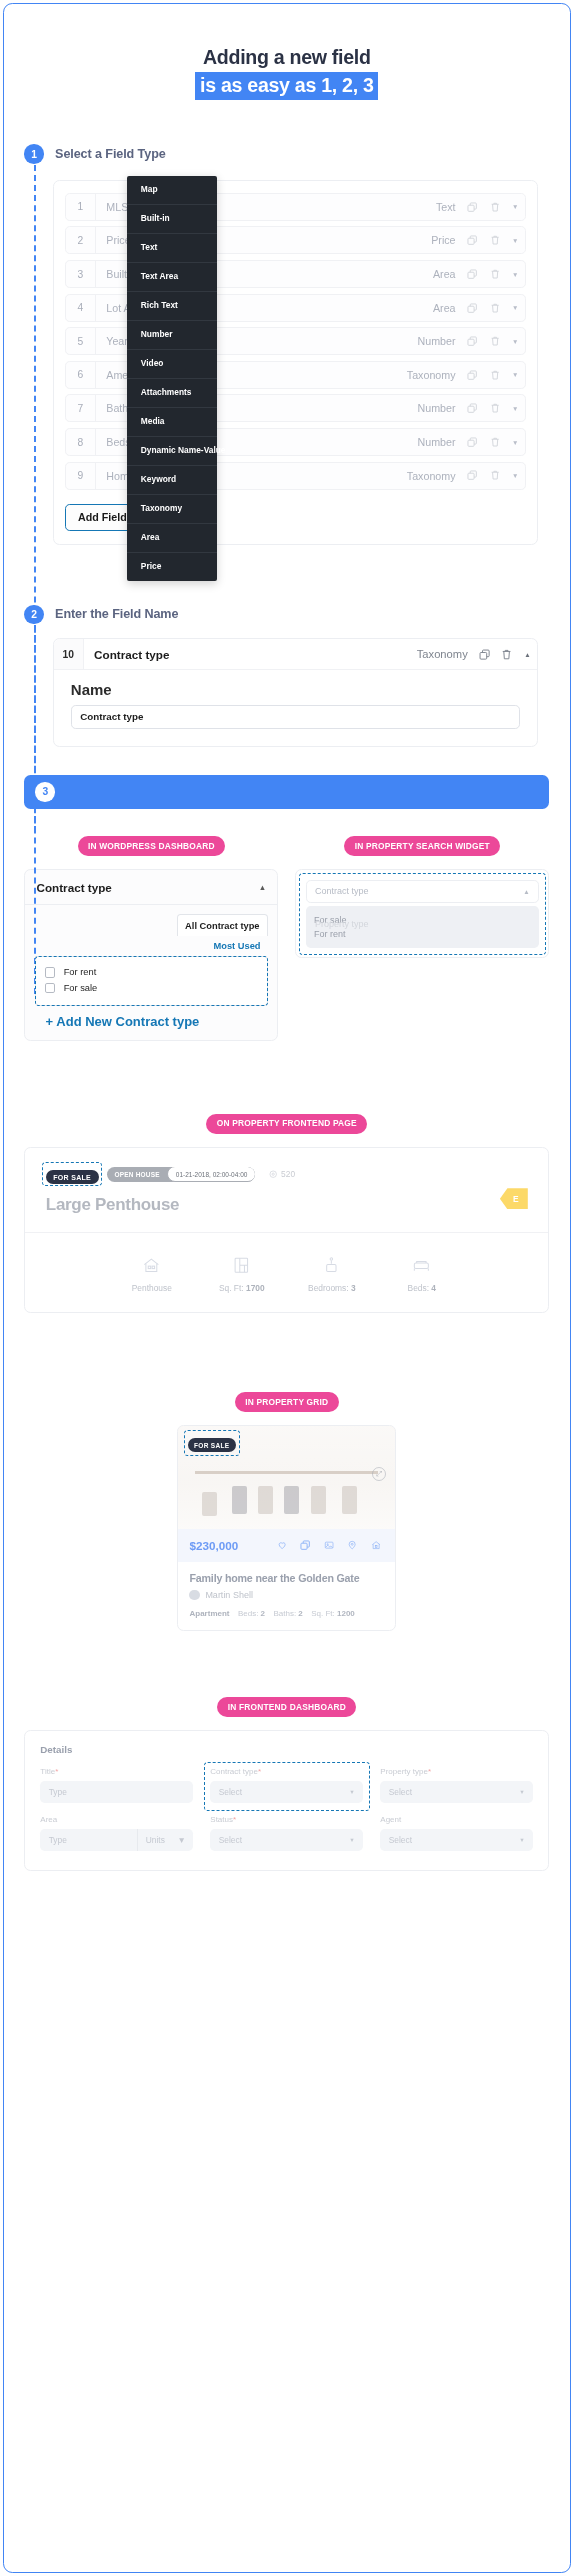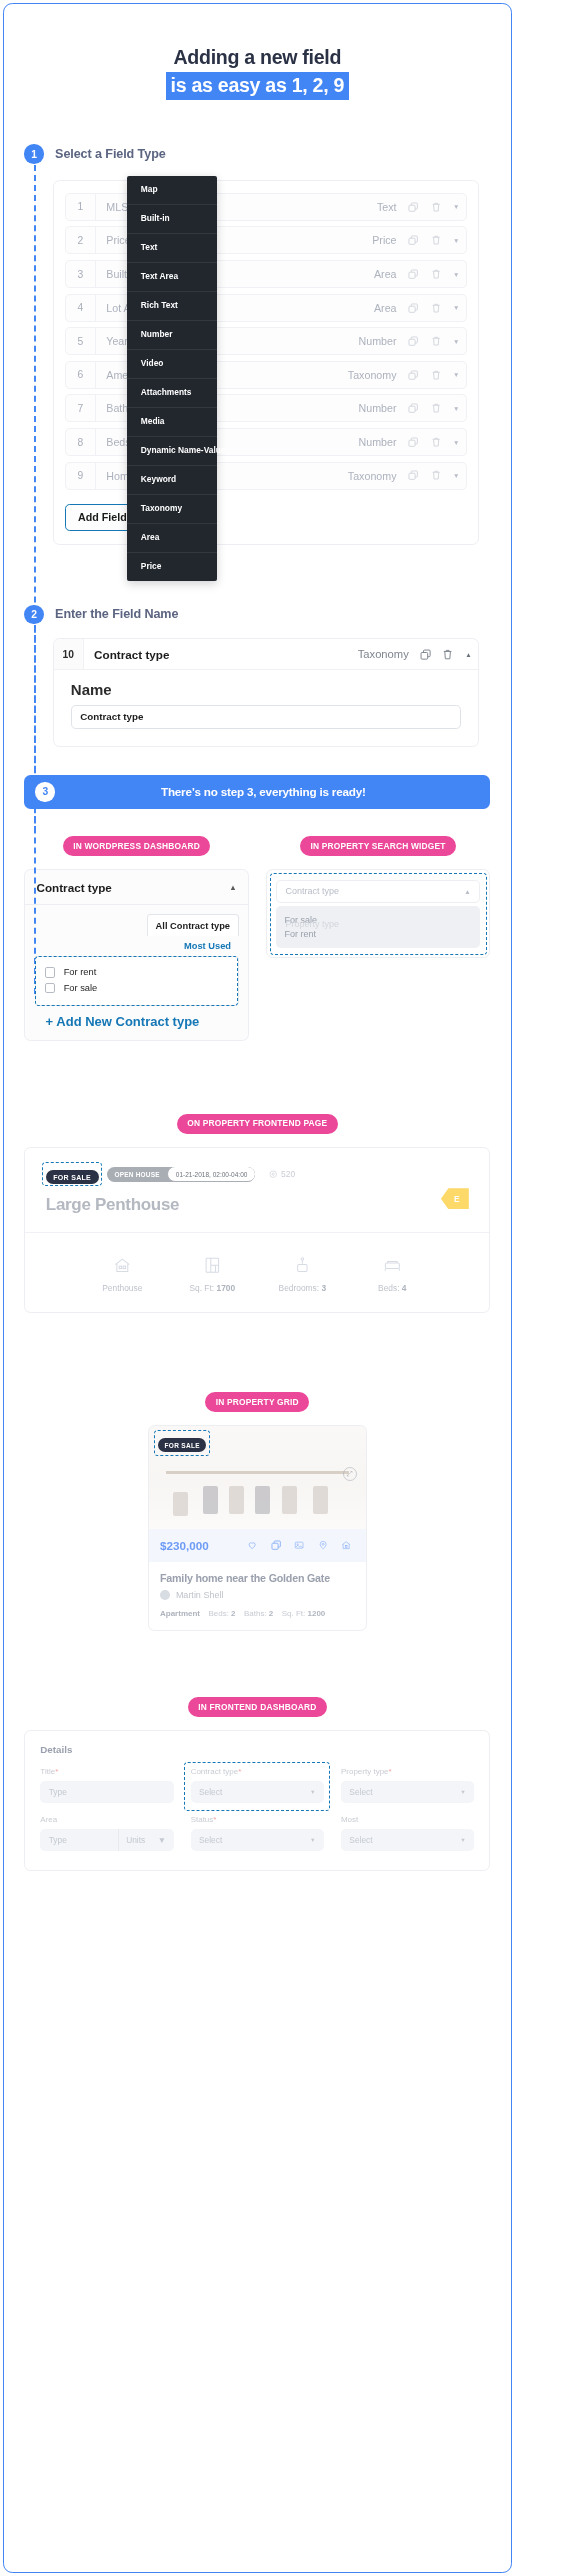--- a/index.html
+++ b/index.html
@@ -10,21 +10,21 @@
   }
   body {
     width: 575px;
     height: 2576px;
     position: relative;
     overflow: hidden;
   }
   .page {
     position: absolute;
     left: 2.8px; top: 2.8px;
-    width: 509px; height: 2570px;
+    width: 568px; height: 2570px;
     border: 1.9px solid #4285f4;
     border-radius: 9.3px;
     background: #fff;
     overflow: hidden;
   }
 
   
   .header { padding-top: 41px; text-align: center; }
   .title-line1 {
     font-size: 19.6px; font-weight: bold; color: #2b3245;
@@ -371,21 +371,21 @@
     border-left: 0.9px solid #e7eaee;
   }
 </style>
 </head>
 <body>
 
 <div class="page">
 
   <div class="header">
     <div class="title-line1">Adding a new field</div>
-    <div><span class="title-line2">is as easy as 1, 2, 9</span></div>
+    <div><span class="title-line2">is as easy as 1, 2, 3</span></div>
   </div>
 
   <div class="step" style="margin-top:44px;">
     <div class="dash-line" style="top:20.5px; height:829px;"></div>
     <div class="step-head">
       <div class="step-badge">1</div>
       <div class="step-title">Select a Field Type</div>
     </div>
 
     <div class="panel">
@@ -601,21 +601,20 @@
       </div>
       <div class="p2body">
         <div class="p2label">Name</div>
         <div class="p2input">Contract type</div>
       </div>
     </div>
   </div>
 
   <div class="step3">
     <div class="badge3">3</div>
-    <div class="txt3">There’s no step 3, everything is ready!</div>
   </div>
 
   <div class="twocol">
 
     <div class="col">
       <div class="pill-wrap"><span class="pill">IN WORDPRESS DASHBOARD</span></div>
       <div class="card-wp">
         <div class="wp-head">
           <span class="wp-title">Contract type</span>
           <span style="font-size:7.5px;color:#5b5b5b">▲</span>
@@ -835,21 +834,21 @@
         </div>
       </div>
       <div class="fd-fld">
         <div class="fd-lbl"><span>Status</span><i>*</i></div>
         <div class="fd-inp">
             <span>Select</span>
             <span class="car">▼</span>
           </div>
       </div>
       <div class="fd-fld">
-        <div class="fd-lbl"><span>Most</span></div>
+        <div class="fd-lbl"><span>Agent</span></div>
         <div class="fd-inp">
             <span>Select</span>
             <span class="car">▼</span>
           </div>
       </div>
     </div>
   </div>
 
 </div>
 

